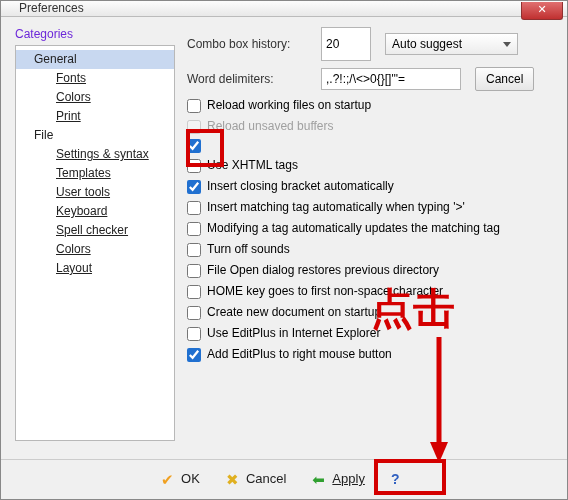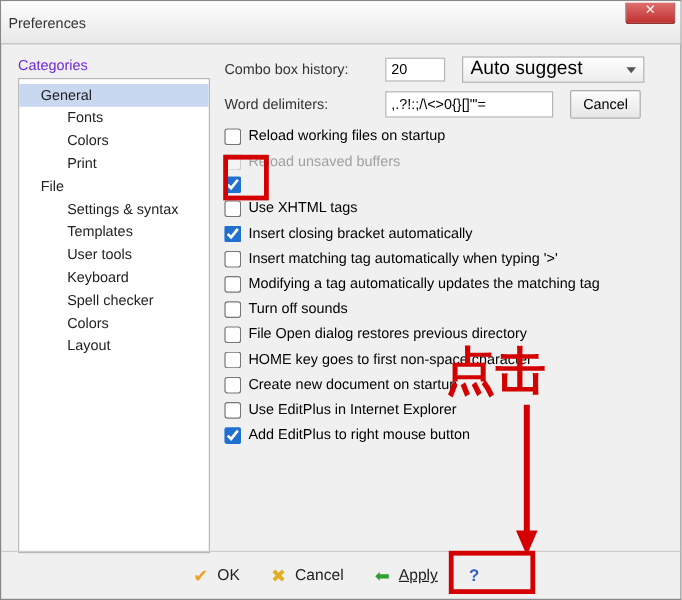--- a/index.html
+++ b/index.html
@@ -1,33 +1,33 @@
 <!DOCTYPE html>
 <html><head>
 <meta charset="utf-8">
 <style>
 * { box-sizing: border-box; margin: 0; padding: 0; }
 body { font-family: "Segoe UI", Tahoma, sans-serif; font-size: 12px; background: #ddd; width: 568px; height: 500px; overflow: hidden; }
 .window { width: 568px; height: 500px; background: #f0f0f0; border: 1px solid #888; position: relative; }
-.titlebar { height: 36px; background: linear-gradient(#fdfdfd,#e8e8e8); border-bottom: 1px solid #bbb; display: flex; align-items: center; padding: 0 6px; position: relative; }
+.titlebar { height: 16px; background: linear-gradient(#fdfdfd,#e8e8e8); border-bottom: 1px solid #bbb; display: flex; padding: 0 18px; position: relative; }
 .titlebar .title { font-size: 12px; color: #333; }
 .close-btn { position: absolute; right: 4px; top: 1px; width: 42px; height: 18px; background: linear-gradient(#e07070,#c03030); border: 1px solid #903030; border-top: none; border-radius: 0 0 3px 3px; color: #fff; text-align: center; font-size: 11px; line-height: 15px; cursor: pointer; }
 .body { display: flex; padding: 10px 12px 8px 14px; height: 430px; }
 .categories { width: 160px; }
 .cat-label { color: #6d28d9; margin-bottom: 4px; display: block; }
 .tree { border: 1px solid #b8b8b8; background: #fff; height: 396px; padding: 4px 0; overflow: auto; }
 .tree .node { padding: 1px 0 1px 18px; color: #222; cursor: pointer; line-height: 17px; }
 .tree .node.selected { background: #c8d8f0; }
-.tree .child { padding-left: 40px; }
+.tree .child { padding-left: 40px; text-decoration: underline; }
 .right { flex: 1; padding-left: 12px; }
 .row { display: flex; align-items: center; margin-bottom: 6px; gap: 14px; }
 .row .lbl { width: 120px; color: #333; }
-input[type="text"].small { width: 50px; height: 20px; border: 1px solid #b5b5b5; padding: 2px 4px; font-size: 12px; }
+input[type="text"].small { width: 50px; height: 34px; border: 1px solid #b5b5b5; padding: 2px 4px; font-size: 12px; }
 input[type="text"].mid { width: 140px; height: 22px; border: 1px solid #b5b5b5; padding: 2px 4px; font-size: 12px; }
-.combo { height: 22px; border: 1px solid #b5b5b5; background: linear-gradient(#fff,#ececec); padding: 0 22px 16px 6px; font-size: 16px; position: relative; width: 152px; line-height: 20px; cursor: pointer; }
+.combo { height: 22px; border: 1px solid #b5b5b5; background: linear-gradient(#fff,#ececec); padding: 0 22px 16px 6px; font-size: 12px; position: relative; width: 133px; line-height: 20px; cursor: pointer; }
 .combo::after { content: ""; position: absolute; right: 6px; top: 8px; border-left: 4px solid transparent; border-right: 4px solid transparent; border-top: 5px solid #555; }
 .btn { height: 24px; border: 1px solid #adadad; background: linear-gradient(#fdfdfd,#e6e6e6); padding: 0 10px; font-size: 12px; cursor: pointer; border-radius: 2px; }
 .opts { margin-top: 6px; }
 .opt { display: flex; align-items: center; margin-bottom: 4px; line-height: 17px; }
 .opt input[type="checkbox"] { width: 14px; height: 14px; margin-right: 6px; cursor: pointer; }
 .opt .disabled { color: #a0a0a0; }
 .annot-box1 { position: absolute; border: 4px solid #d40000; width: 38px; height: 38px; left: 185px; top: 128px; pointer-events: none; }
 .annot-box2 { position: absolute; border: 4px solid #d40000; width: 72px; height: 36px; left: 373px; top: 458px; pointer-events: none; }
 .annot-text { position: absolute; color: #d40000; font-size: 42px; font-weight: bold; left: 370px; top: 280px; pointer-events: none; font-family: "Microsoft YaHei","SimHei",sans-serif; }
 .annot-arrow { position: absolute; left: 426px; top: 336px; pointer-events: none; }

